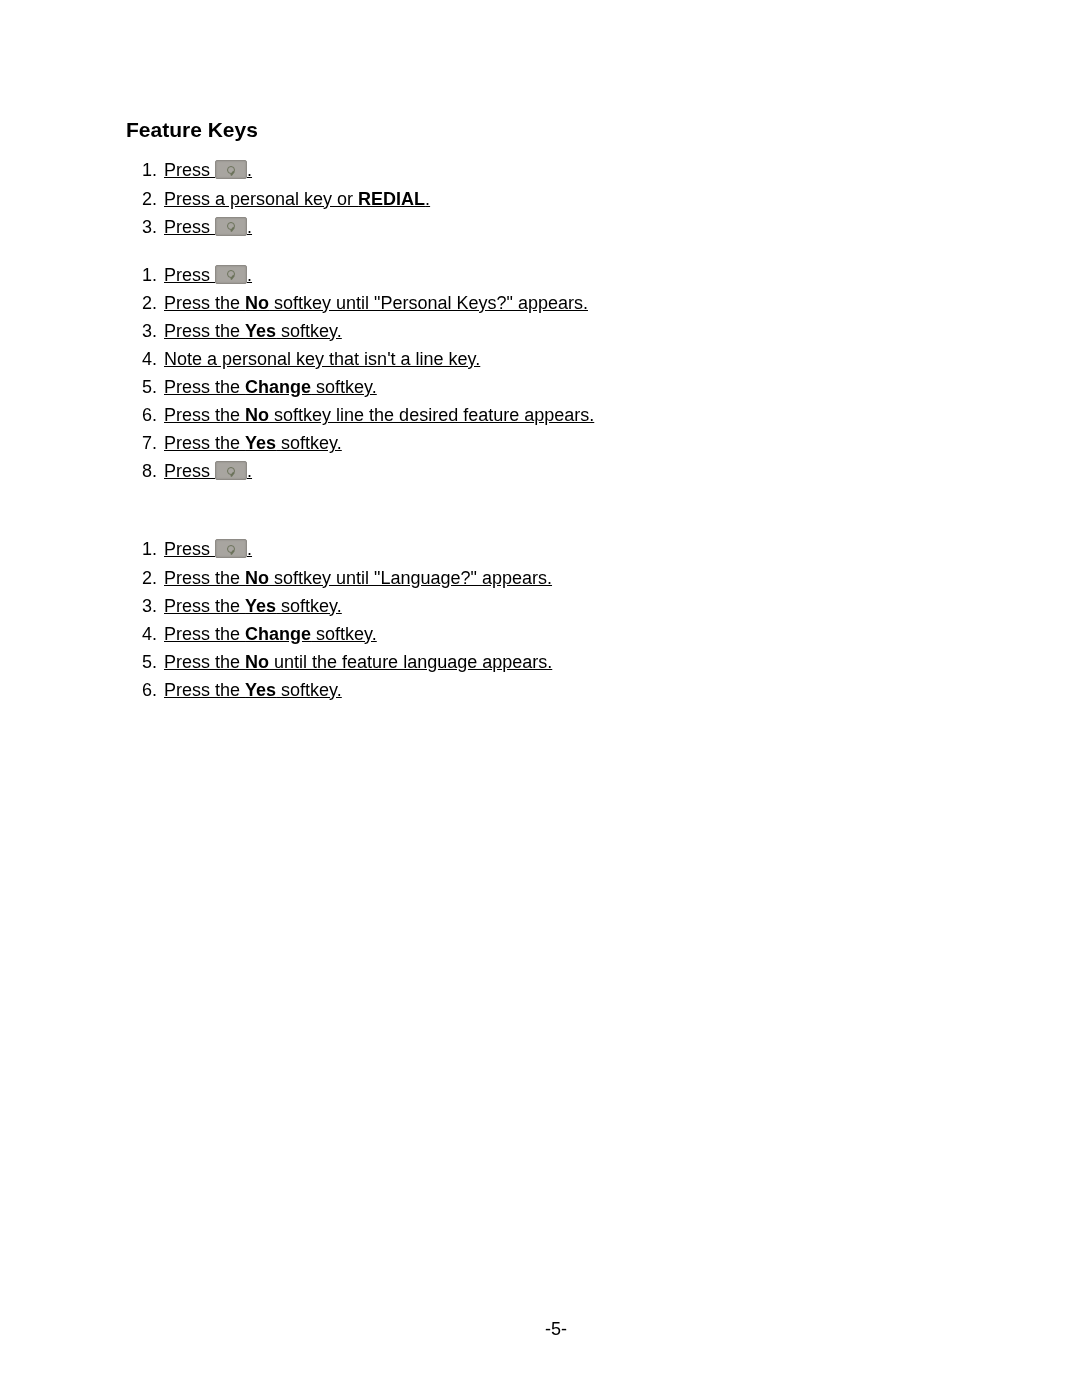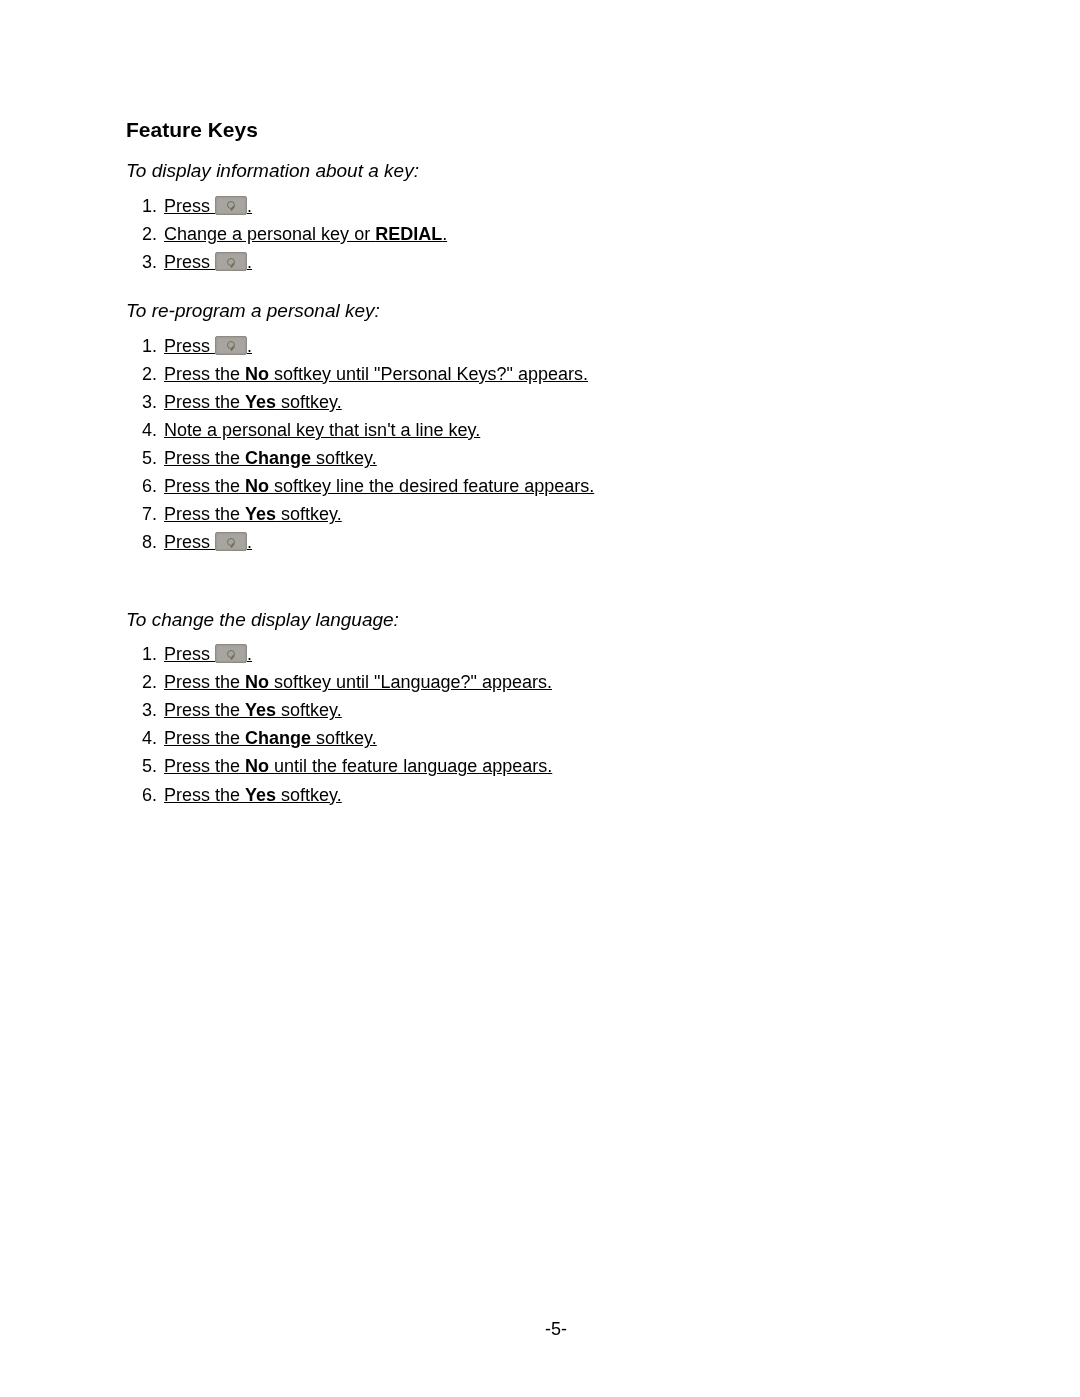--- a/index.html
+++ b/index.html
@@ -86,35 +86,33 @@
     }
     .section-gap { height: 28px; }
   </style>
 </head>
 <body>
 
 <div class="page">
 
   <h2 class="section-heading">Feature Keys</h2>
 
-  <p class="sub-intro">To display information about a key:</p>
 
   <ol>
     <li>
       <span>Press </span><span class="key-icon"></span><span>.</span>
     </li>
     <li>
-      <span>Change a personal key or </span><b>REDIAL</b><span>.</span>
+      <span>Press a personal key or </span><b>REDIAL</b><span>.</span>
     </li>
     <li>
       <span>Press </span><span class="key-icon"></span><span>.</span>
     </li>
   </ol>
 
-  <p class="sub-intro">To re-program a personal key:</p>
 
 
   <ol>
     <li>
       <span>Press </span><span class="key-icon"></span><span>.</span>
     </li>
     <li>
       <span>Press the </span><b>No</b><span> softkey until "Personal Keys?" appears.</span>
     </li>
     <li>
@@ -131,21 +129,20 @@
       <span>Press the </span><b>Yes</b><span> softkey.</span>
     </li>
     <li>
       <span>Press </span><span class="key-icon"></span><span>.</span>
     </li>
   </ol>
 
   <div class="section-gap"></div>
 
 
-  <p class="sub-intro">To change the display language:</p>
 
   <ol>
     <li>
       <span>Press </span><span class="key-icon"></span><span>.</span>
     </li>
     <li>
       <span>Press the </span><b>No</b><span> softkey until "Language?" appears.</span>
     </li>
     <li>
       <span>Press the </span><b>Yes</b><span> softkey.</span>

